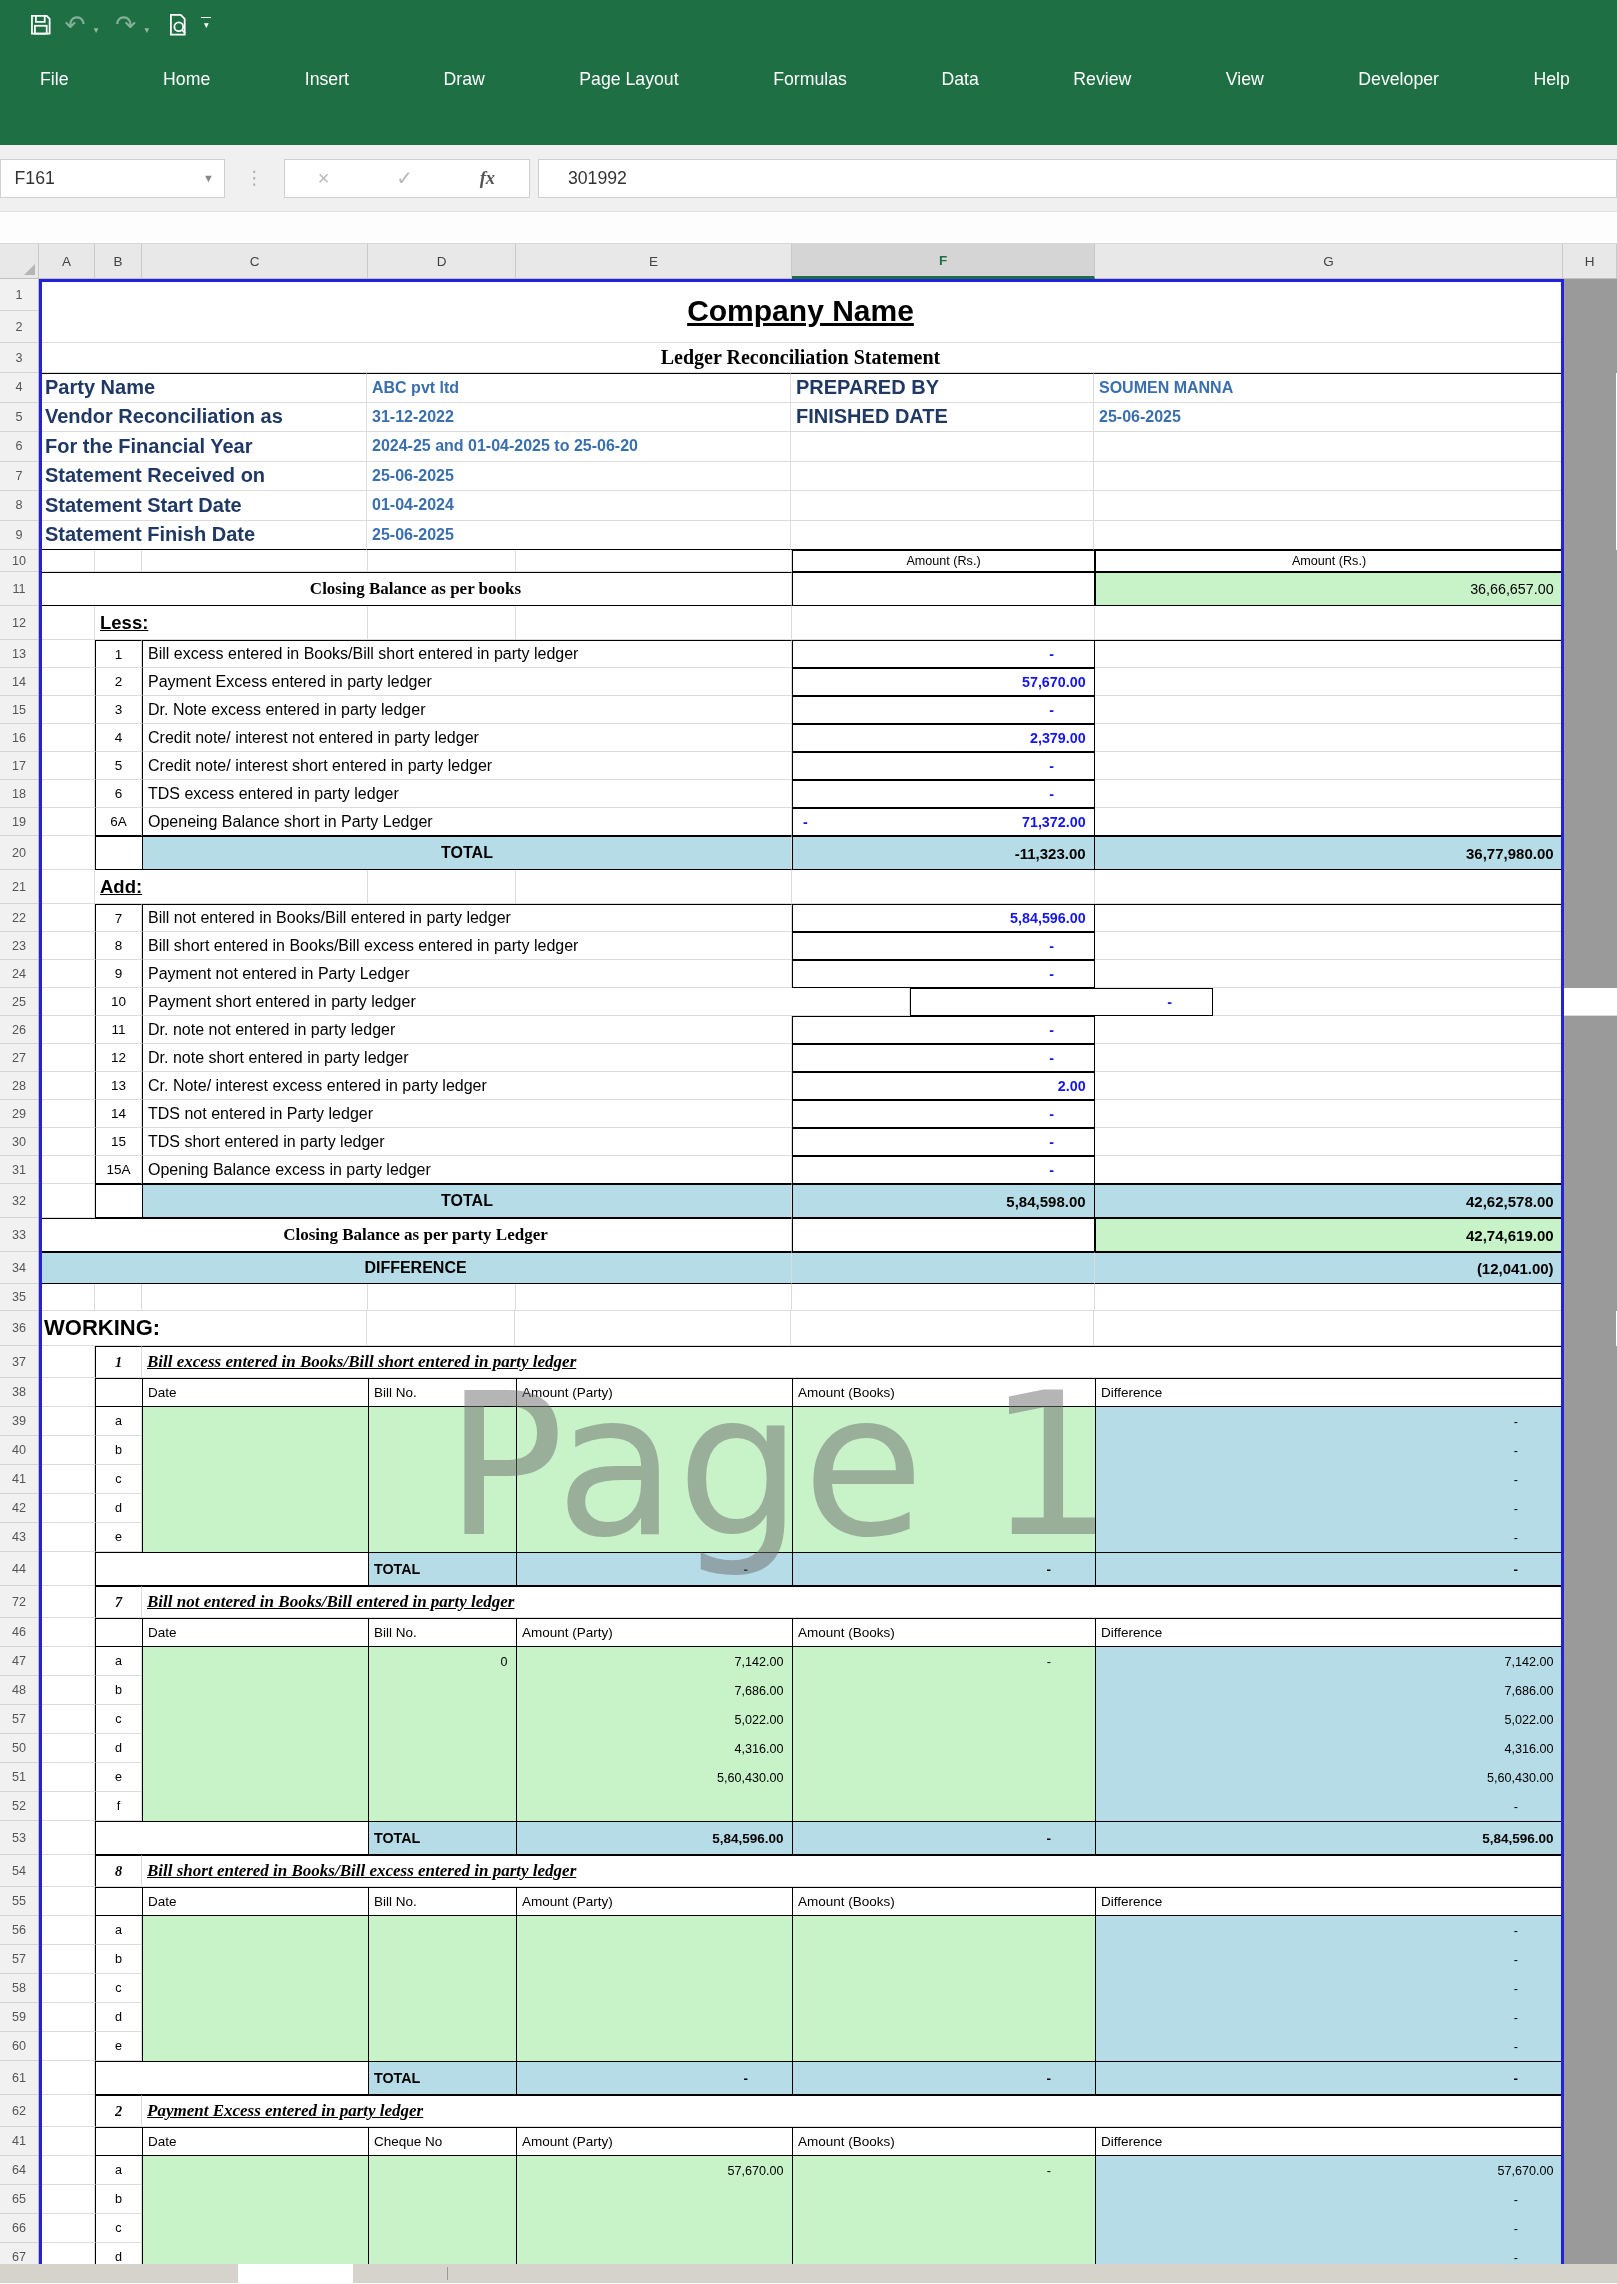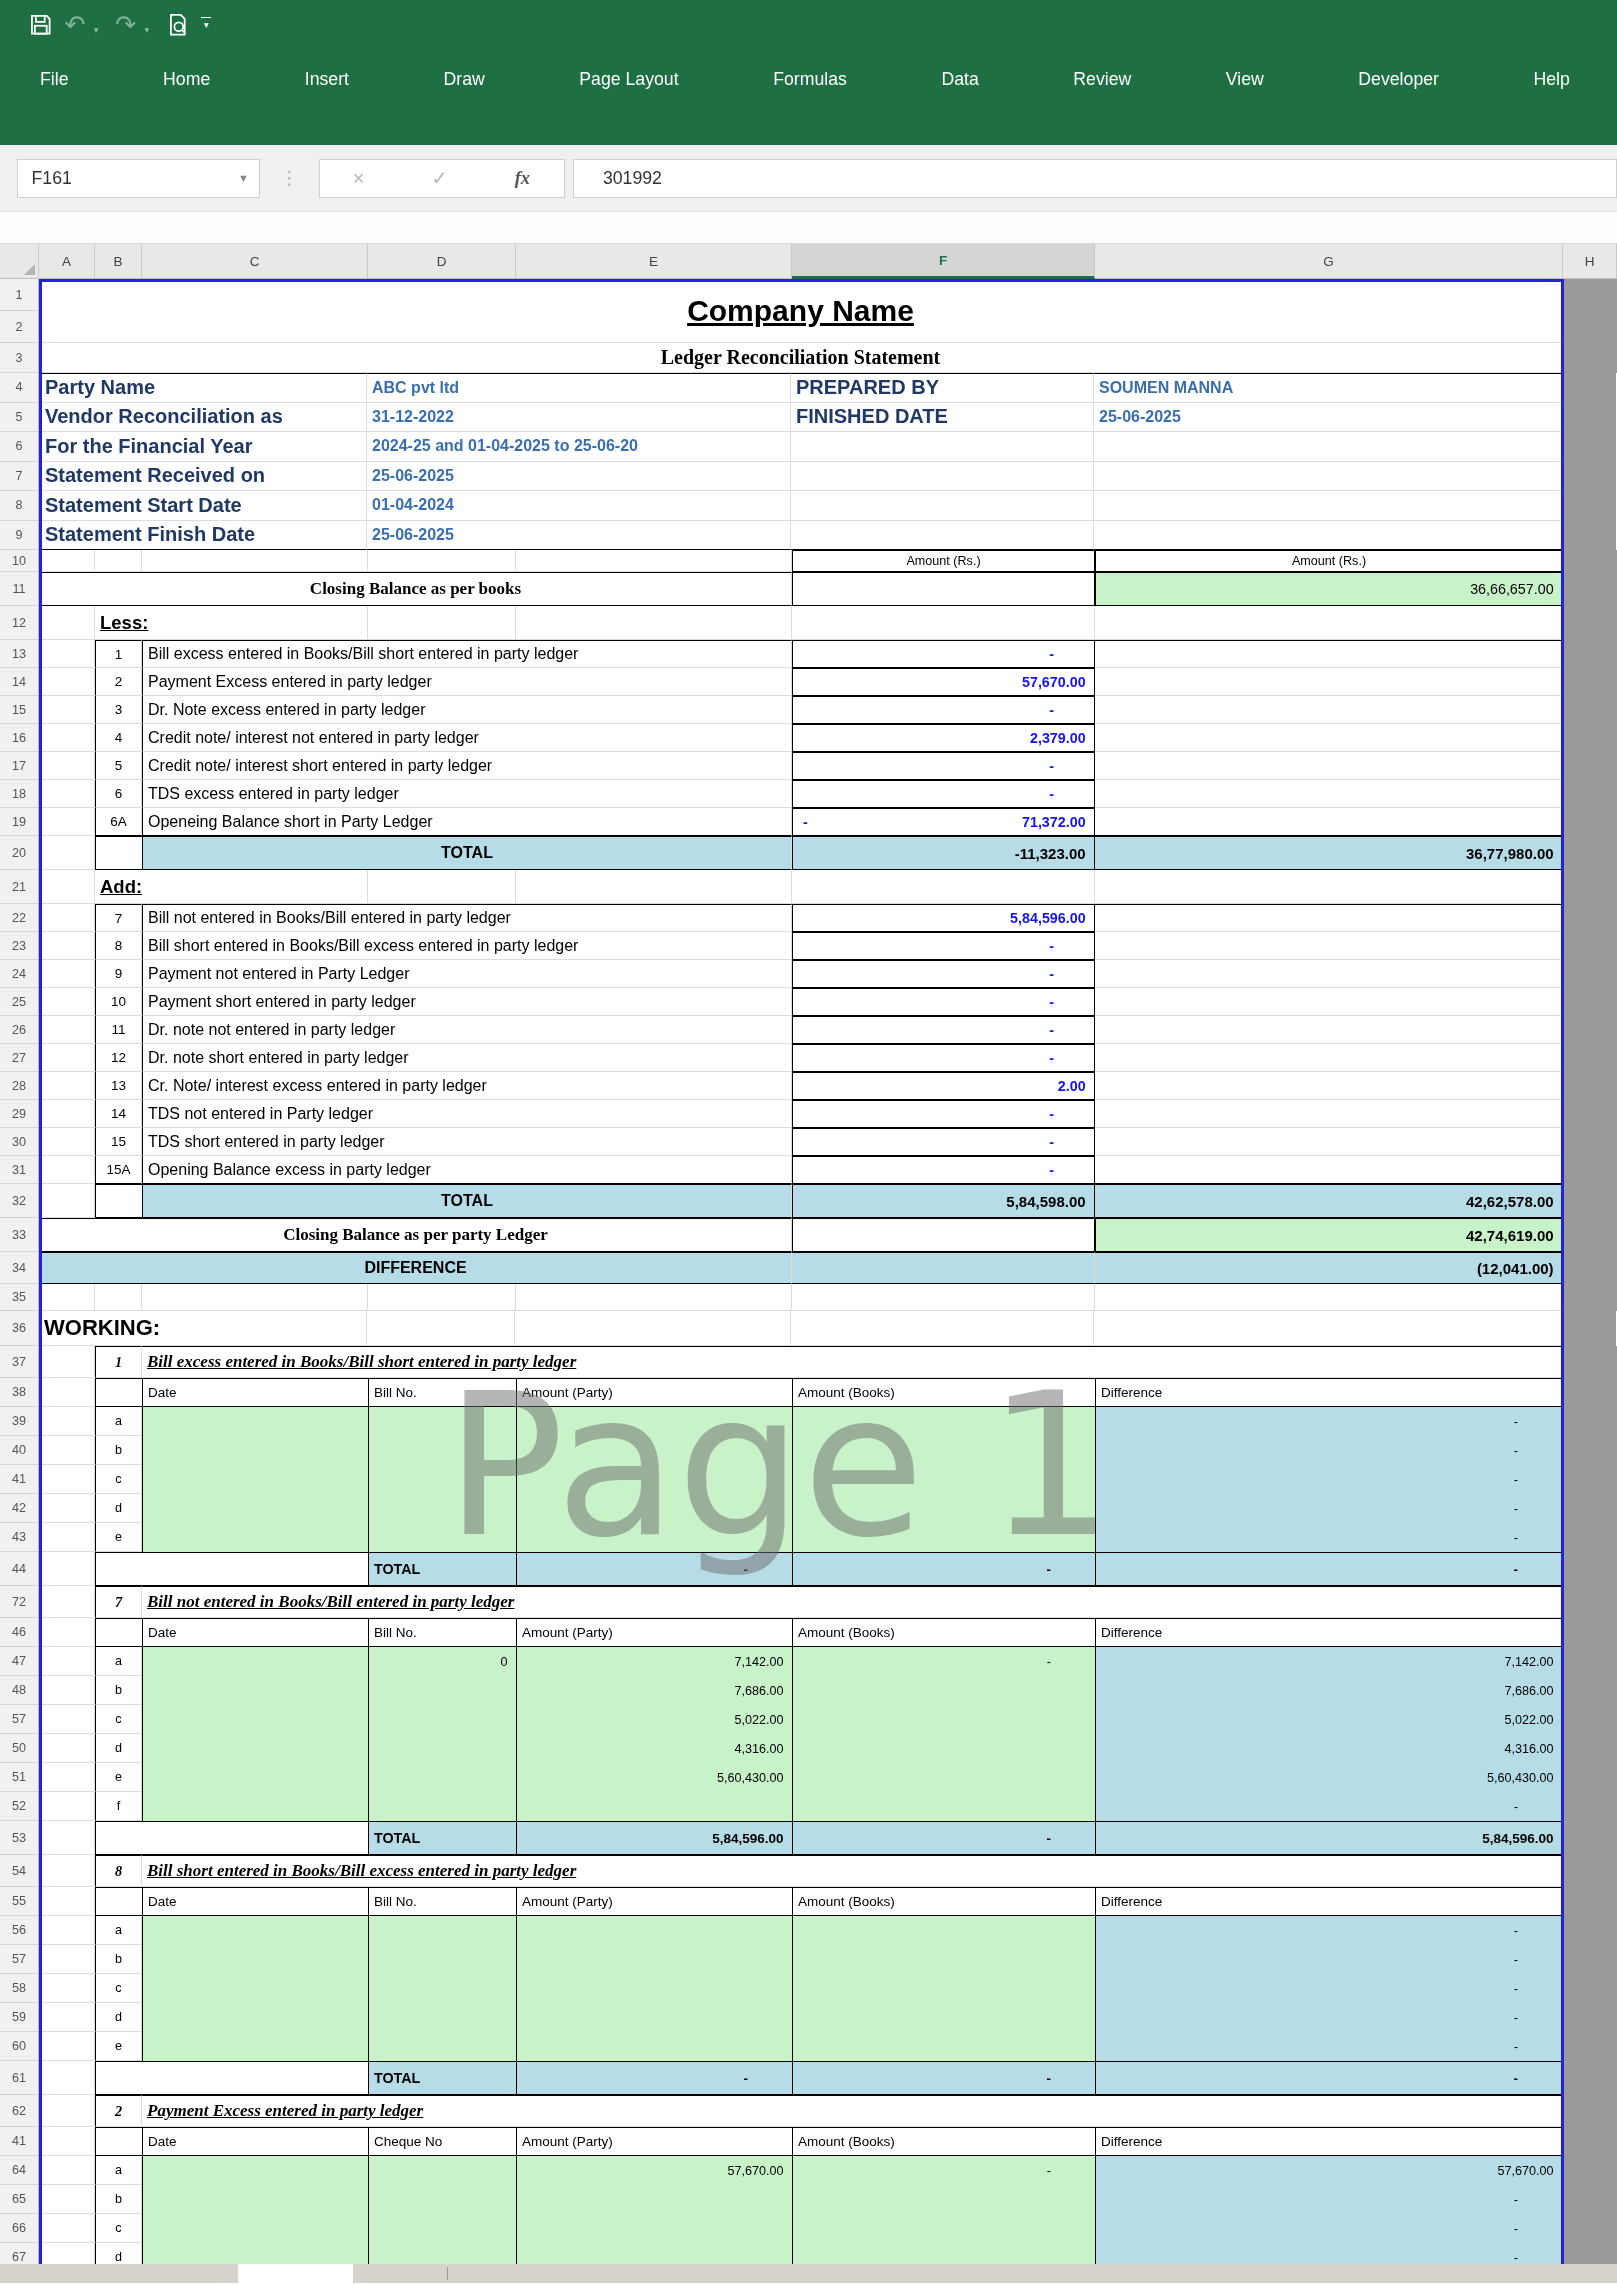--- a/index.html
+++ b/index.html
@@ -12,21 +12,21 @@
   .dim{opacity:.45;}
   .chev{color:#fff;opacity:.5;font-size:9.3px;margin:11.8px 5px 0 -3.4px;}
   .qsvg{margin-top:1.7px;}
   .qmore{margin-top:5px;display:inline-flex;flex-direction:column;align-items:center;color:#fff;}
   .qmore i{display:block;width:10px;border-top:1.7px solid #fff;margin-bottom:0.8px;}
   .qmore b{font-size:9.3px;font-weight:400;}
   .tabs{display:flex;justify-content:space-between;padding:23.6px 47px 0 40px;color:#fff;font-size:17.7px;}
   .tab{cursor:pointer;white-space:nowrap;}
   
   .fbar{height:67px;background:#f0f0f0;display:flex;align-items:center;border-bottom:0.8px solid #e2e2e2;box-sizing:border-box;}
-  .namebox{width:243px;height:39px;background:#fff;border:0.8px solid #cfcfcf;margin-left:17px;display:flex;align-items:center;justify-content:space-between;padding:0 10px 0 13.5px;font-size:17.7px;color:#333;box-sizing:border-box;}
+  .namebox{width:225px;height:39px;background:#fff;border:0.8px solid #cfcfcf;display:flex;align-items:center;justify-content:space-between;padding:0 10px 0 13.5px;font-size:17.7px;color:#333;box-sizing:border-box;}
   .namebox .dd{color:#888;font-size:11px;}
   .dots{color:#b0b0b0;margin:0 20px;font-size:18.5px;}
   .fbtns{width:246px;height:39px;background:#fff;border:0.8px solid #cfcfcf;display:flex;align-items:center;justify-content:space-around;font-size:20px;color:#b8b8b8;box-sizing:border-box;}
   .fbtns .fx{font-style:italic;font-family:"Liberation Serif",serif;color:#555;font-weight:700;font-size:18.5px;}
   .finput{flex:1;height:39px;background:#fff;border:0.8px solid #cfcfcf;margin-left:8.4px;display:flex;align-items:center;padding-left:29px;font-size:17.7px;color:#333;box-sizing:border-box;}
   .strip{height:32px;background:#fdfdfd;border-bottom:0.8px solid #d8d8d8;box-sizing:border-box;}
   
   .colheads{height:35px;display:flex;background:#e8e8e8;box-sizing:border-box;}
   .ch{display:flex;align-items:center;justify-content:center;font-size:13.5px;color:#444;border-right:0.8px solid #c9c9c9;border-bottom:0.8px solid #bfbfbf;box-sizing:border-box;height:100%;flex:0 0 auto;}
   .ch.sel{background:#d5d5d5;color:var(--ribbon);font-weight:700;border-bottom:3.4px solid var(--ribbon);}
@@ -407,21 +407,21 @@
         <div class="c fv pr48 box" style="width: 303px;">-</div>
         <div class="c br" style="width: 468px;"></div>
         <div class="c out" style="width: 54px;"></div>
       </div>
       <div class="row" style="height: 28px;">
         <div class="gut">
           <div class="gn" style="height: 28px;">25</div>
         </div>
         <div class="c e" style="width: 56px;"></div>
         <div class="c cnum bl" style="width: 47px;">10</div>
-        <div class="c item vl" style="width: 650px;">Payment short entered in party ledger</div>
+        <div class="c item vl" style="width: 768px;">Payment short entered in party ledger</div>
         <div class="c fv pr48 box" style="width: 303px;">-</div>
         <div class="c br" style="width: 468px;"></div>
         <div class="c out" style="width: 54px;"></div>
       </div>
       <div class="row" style="height: 28px;">
         <div class="gut">
           <div class="gn" style="height: 28px;">26</div>
         </div>
         <div class="c e" style="width: 56px;"></div>
         <div class="c cnum bl" style="width: 47px;">11</div>

